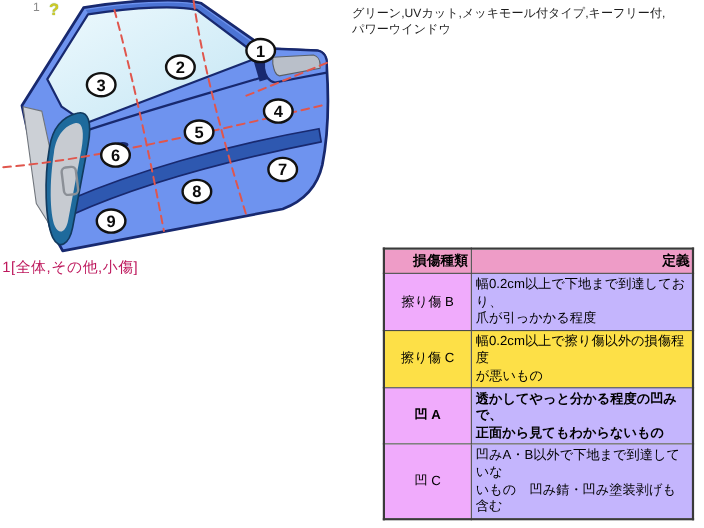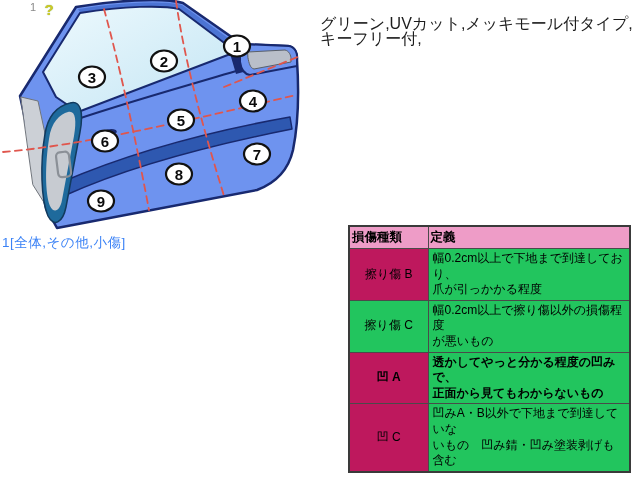--- a/index.html
+++ b/index.html
@@ -9,43 +9,43 @@
   }
   
   #door-svg{position:absolute;left:0;top:0;}
   .help-badge{position:absolute;left:30px;top:1px;white-space:nowrap;}
   .help-badge .num{font-size:11px;color:#8a8a8a;vertical-align:top;}
   .help-badge .qmark{
     font-size:15px;font-weight:bold;color:#cfc925;margin-left:4px;
     text-shadow:0 0 1px #5d9a3c;
   }
   .caption{
-    position:absolute;left:2px;top:234px;font-size:13.5px;letter-spacing:0.5px;color:#3b82f6;
+    position:absolute;left:2px;top:234px;font-size:13.5px;letter-spacing:0.5px;color:#be185d;
   }
   .spec-note{
-    position:absolute;left:320px;top:17px;width:318px;
-    font-size:16px;line-height:14.5px;color:#1c1c1c;letter-spacing:0px;
+    position:absolute;left:320px;top:5px;width:318px;
+    font-size:11px;line-height:14.5px;color:#1c1c1c;letter-spacing:0px;
   }
   .spec-note span{display:block;}
   
   #damage-table{
     position:absolute;left:348px;top:225px;width:281px;
     border-collapse:collapse;table-layout:fixed;
     font-size:12px;line-height:1.3;color:#000;
     border:2px solid #3a3a3a;
   }
   #damage-table th,#damage-table td{border:1px solid #4a4a4a;overflow:hidden;}
   #damage-table th{
-    background:#ee9cc7;font-weight:bold;font-size:12.5px;height:19px;padding:1px 2px;text-align:left;
+    background:#ee9cc7;font-weight:bold;font-size:12.5px;height:19px;padding:1px 2px;text-align:right;
   }
   #damage-table col.c1{width:79px;}
   #damage-table col.c2{width:202px;}
-  #damage-table td.type{text-align:center;background:#be185d;}
-  #damage-table td.def{padding:2px 4px;white-space:pre-line;background:#22c55e;}
-  #damage-table tr.pink td{background:#22c55e;}
+  #damage-table td.type{text-align:center;background:#f0abfc;}
+  #damage-table td.def{padding:2px 4px;white-space:pre-line;background:#c4b5fd;}
+  #damage-table tr.pink td{background:#fde047;}
   #damage-table tbody tr:nth-child(1) td{height:38px;}
   #damage-table tbody tr:nth-child(2) td{height:41px;}
   #damage-table tbody tr:nth-child(3) td{height:40px;font-weight:bold;}
   #damage-table tbody tr:nth-child(4) td{height:41px;}
   #damage-table tbody tr:nth-child(5) td{height:45px;}
 </style>
 </head>
 <body>
 
 <div class="screen">
@@ -103,20 +103,21 @@
 
   <div class="help-badge">
     <span class="num">1</span>
     <span class="qmark">?</span>
   </div>
 
   <div class="caption">1[全体,その他,小傷]</div>
 
   <div class="spec-note">
     <span>グリーン,UVカット,メッキモール付タイプ,キーフリー付,</span>
+    <span>パワーウインドウ</span>
   </div>
 
   <table id="damage-table">
     <colgroup>
         <col class="c1">
         <col class="c2">
       </colgroup>
     <thead>
       <tr>
         <th>損傷種類</th>

